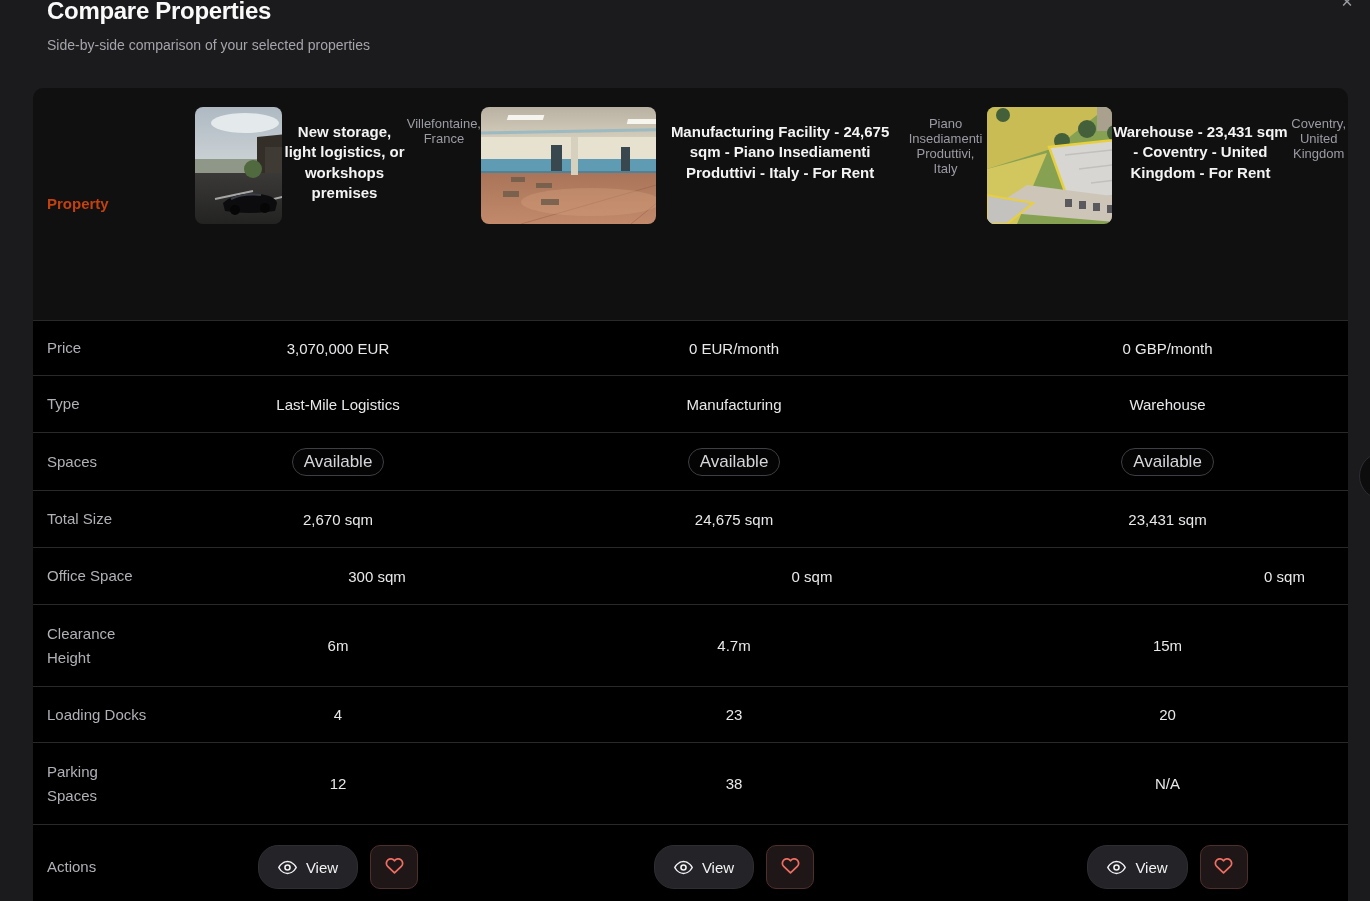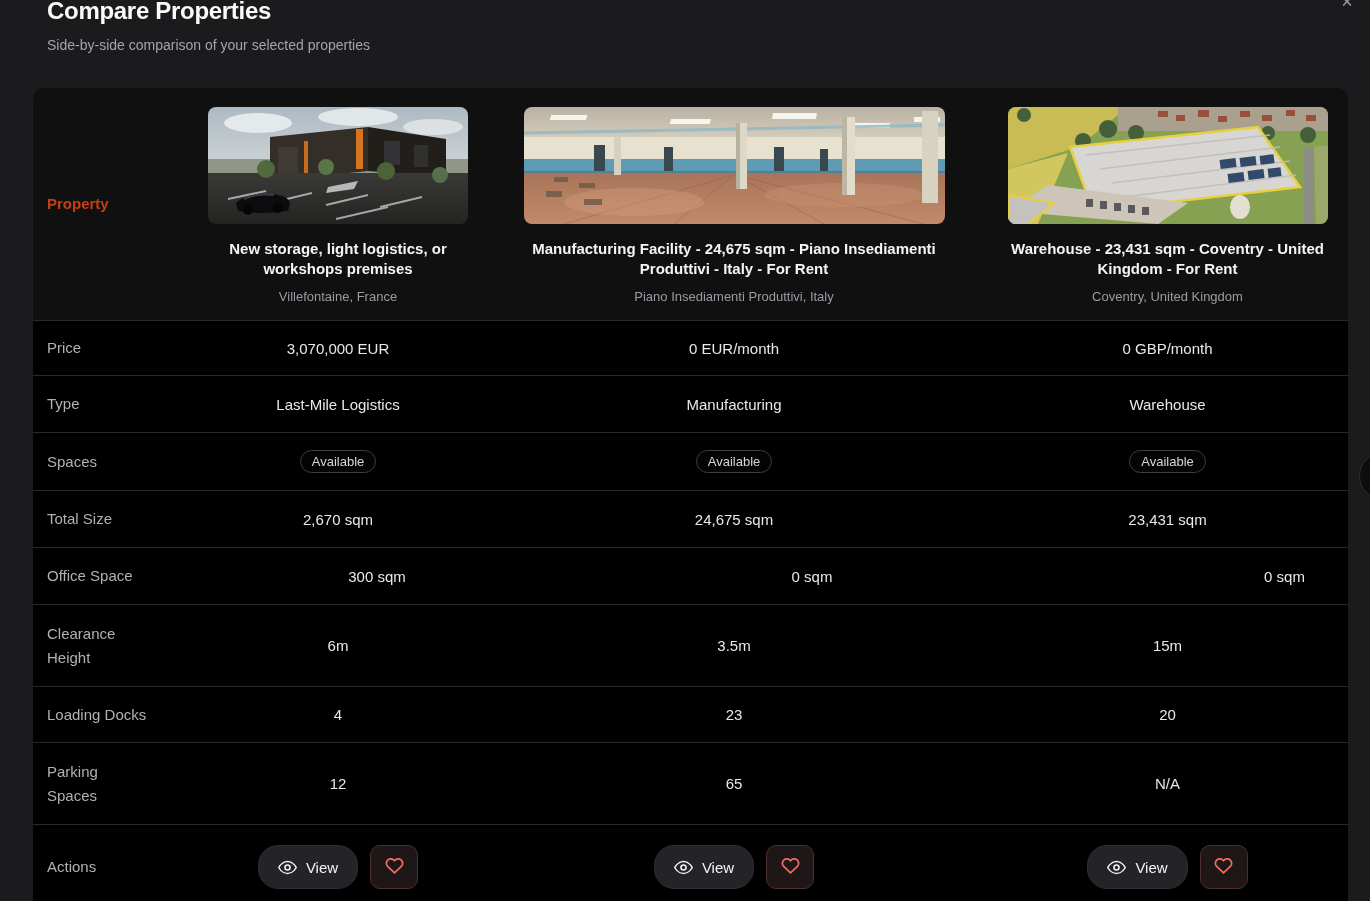--- a/index.html
+++ b/index.html
@@ -32,40 +32,40 @@
 
   .head-row { background:#101011; height:232px; align-items:start; }
   .head-label { align-self:center; }
 
   .row-label {
     padding-left:14px; font-size:15px; font-weight:500; color:#b0b0b6;
     max-width:114px; line-height:1.6;
   }
   .head-row .row-label { font-weight:600; color:#c2410c; max-width:150px; }
 
-  .cell { display:flex; flex-direction:column; align-items:center; justify-content:center; text-align:center; }
+  .cell { display:flex; flex-direction:row; align-items:flex-start; justify-content:center; text-align:center; }
   .cell-value { font-size:15px; color:#e8e8ea; }
 
   
   .prop-cell { padding-top:19px; }
   .prop-photo { height:117px; border-radius:8px; overflow:hidden; display:block; }
   .prop-photo svg { display:block; height:117px; }
   .prop-title { margin-top:15px; font-size:15px; font-weight:600; color:#f4f4f5; line-height:1.35; }
   .w1 { max-width:272px; } .w2 { max-width:452px; } .w3 { max-width:338px; }
   .prop-location { margin-top:9px; font-size:13px; font-weight:500; color:#9b9ba3; }
 
   
   .r-price { height:55px; } .r-type { height:57px; } .r-status { height:58px; }
   .r-size { height:57px; } .r-office { height:57px;gap:39px; } .r-clear { height:82px; }
   .r-docks { height:56px; } .r-parking { height:82px; } .r-actions { height:85px; }
 
   
   .badge {
     display:inline-block; padding:3px 11px; border:1px solid #3e3e44; border-radius:999px;
-    font-size:13px; font-weight:500; color:#d6d6da; background:rgba(255,255,255,0.015);
+    font-size:17px; font-weight:500; color:#d6d6da; background:rgba(255,255,255,0.015);
   }
 
   
   .actions-group { display:flex; flex-direction:row; gap:12px; align-items:center; }
   .view-btn {
     display:inline-flex; align-items:center; gap:9px; height:44px; padding:0 19px;
     background:#242428; border:1px solid #2d2d32; border-radius:20px;
     color:#f2f2f4; font-size:15px; font-weight:400; cursor:pointer;
     font-family:"Liberation Sans", sans-serif;
   }
@@ -326,21 +326,21 @@
         <span class="cell-value">0 sqm</span>
       </div>
   </div>
 
   <div class="trow body r-clear">
     <div class="row-label">Clearance Height</div>
     <div class="cell">
         <span class="cell-value">6m</span>
       </div>
     <div class="cell">
-        <span class="cell-value">3.5m</span>
+        <span class="cell-value">4.7m</span>
       </div>
     <div class="cell">
         <span class="cell-value">15m</span>
       </div>
   </div>
 
   <div class="trow body r-docks">
     <div class="row-label">Loading Docks</div>
     <div class="cell">
         <span class="cell-value">4</span>
@@ -352,21 +352,21 @@
         <span class="cell-value">20</span>
       </div>
   </div>
 
   <div class="trow body r-parking">
     <div class="row-label">Parking Spaces</div>
     <div class="cell">
         <span class="cell-value">12</span>
       </div>
     <div class="cell">
-        <span class="cell-value">65</span>
+        <span class="cell-value">38</span>
       </div>
     <div class="cell">
         <span class="cell-value">N/A</span>
       </div>
   </div>
 
   <div class="trow body r-actions">
     <div class="row-label">Actions</div>
 
     <div class="cell">

